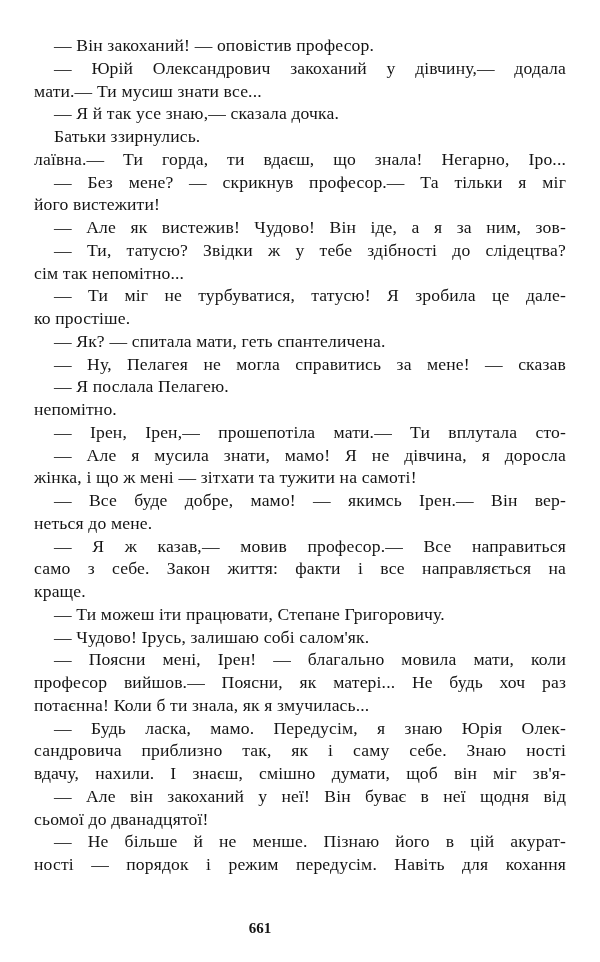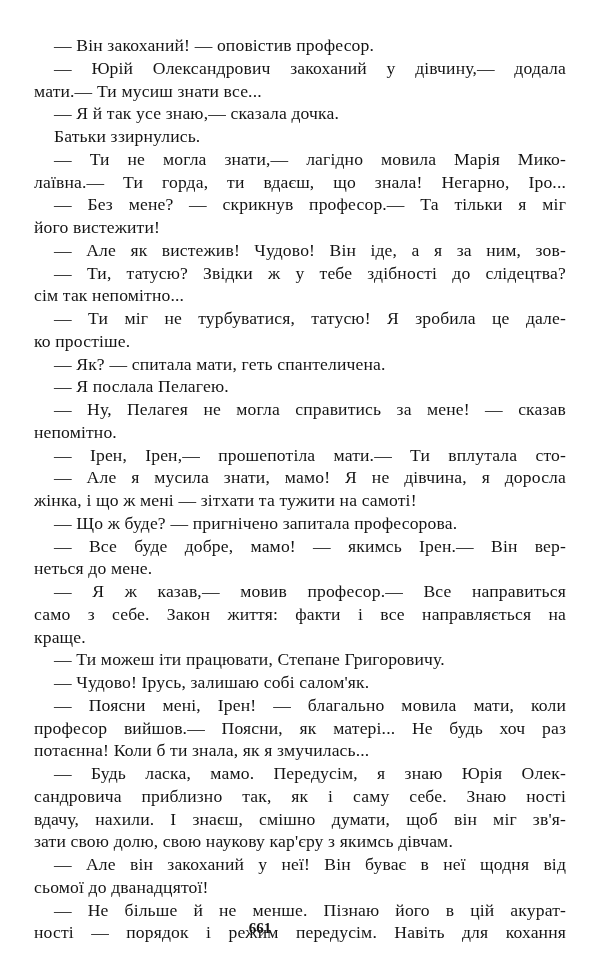--- a/index.html
+++ b/index.html
@@ -23,49 +23,46 @@
 </style>
 </head>
 <body>
 
 <div class="page" id="page-text">
     <span class="line indent last">— Він закоханий! — оповістив професор.</span>
     <span class="line indent">— Юрій Олександрович закоханий у дівчину,— додала</span>
     <span class="line last">мати.— Ти мусиш знати все...</span>
     <span class="line indent last">— Я й так усе знаю,— сказала дочка.</span>
     <span class="line indent last">Батьки ззирнулись.</span>
-    <span class="line indent">— Ти не могла знати,— лагідно мовила Марія Мико-</span>
     <span class="line">лаївна.— Ти горда, ти вдаєш, що знала! Негарно, Іро...</span>
     <span class="line indent">— Без мене? — скрикнув професор.— Та тільки я міг</span>
     <span class="line last">його вистежити!</span>
     <span class="line indent">— Але як вистежив! Чудово! Він іде, а я за ним, зов-</span>
     <span class="line indent">— Ти, татусю? Звідки ж у тебе здібності до слідецтва?</span>
     <span class="line last">сім так непомітно...</span>
     <span class="line indent">— Ти міг не турбуватися, татусю! Я зробила це дале-</span>
     <span class="line last">ко простіше.</span>
     <span class="line indent last">— Як? — спитала мати, геть спантеличена.</span>
+    <span class="line indent">— Ну, Пелагея не могла справитись за мене! — сказав</span>
     <span class="line indent last">— Я послала Пелагею.</span>
-    <span class="line indent">— Ну, Пелагея не могла справитись за мене! — сказав</span>
     <span class="line last">непомітно.</span>
     <span class="line indent">— Ірен, Ірен,— прошепотіла мати.— Ти вплутала сто-</span>
     <span class="line indent">— Але я мусила знати, мамо! Я не дівчина, я доросла</span>
     <span class="line last">жінка, і що ж мені — зітхати та тужити на самоті!</span>
-    <span class="line indent last">— Що ж буде? — пригнічено запитала професорова.</span>
     <span class="line indent">— Все буде добре, мамо! — якимсь Ірен.— Він вер-</span>
     <span class="line last">неться до мене.</span>
     <span class="line indent">— Я ж казав,— мовив професор.— Все направиться</span>
     <span class="line">само з себе. Закон життя: факти і все направляється на</span>
     <span class="line last">краще.</span>
     <span class="line indent last">— Ти можеш іти працювати, Степане Григоровичу.</span>
     <span class="line indent last">— Чудово! Ірусь, залишаю собі салом'як.</span>
     <span class="line indent">— Поясни мені, Ірен! — благально мовила мати, коли</span>
     <span class="line">професор вийшов.— Поясни, як матері... Не будь хоч раз</span>
     <span class="line last">потаєнна! Коли б ти знала, як я змучилась...</span>
     <span class="line indent">— Будь ласка, мамо. Передусім, я знаю Юрія Олек-</span>
     <span class="line">сандровича приблизно так, як і саму себе. Знаю ності</span>
     <span class="line">вдачу, нахили. І знаєш, смішно думати, щоб він міг зв'я-</span>
-    <span class="line last">зати свою долю, свою наукову кар'єру з якимсь дівчам.</span>
     <span class="line indent">— Але він закоханий у неї! Він буває в неї щодня від</span>
     <span class="line last">сьомої до дванадцятої!</span>
     <span class="line indent">— Не більше й не менше. Пізнаю його в цій акурат-</span>
     <span class="line">ності — порядок і режим передусім. Навіть для кохання</span>
   </div>
 <div class="page-number">661</div>
 
 </body></html>

